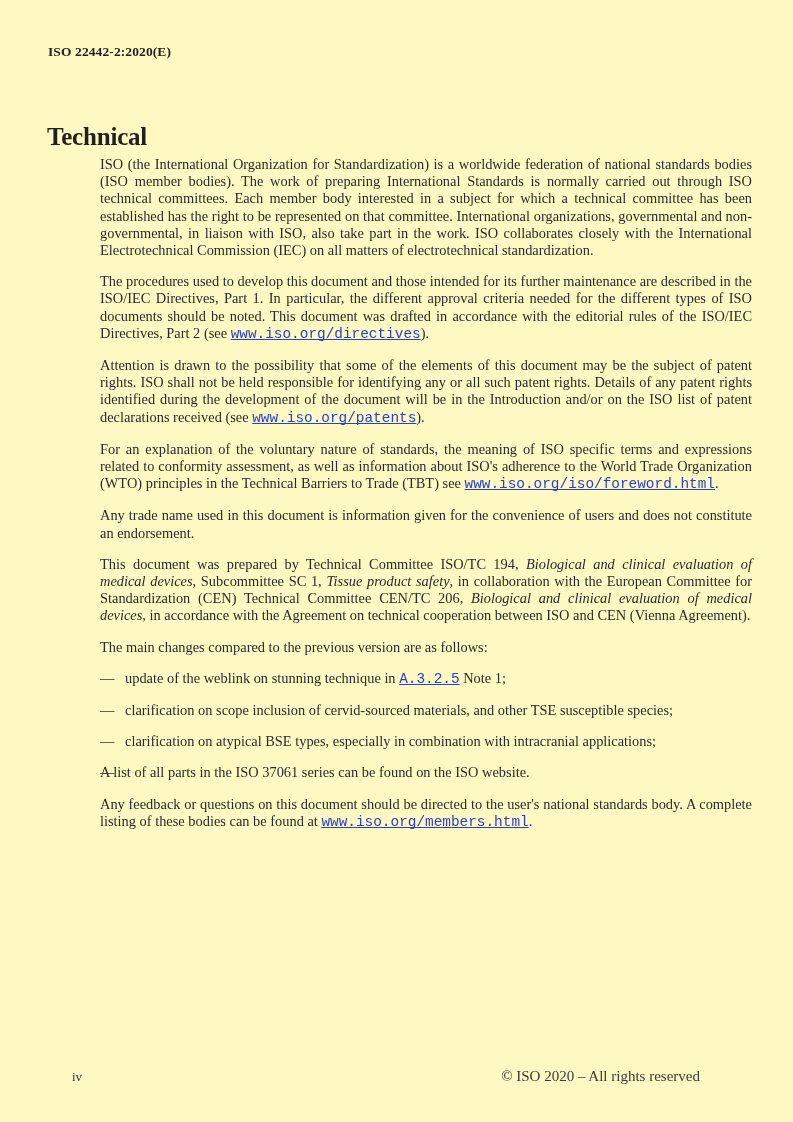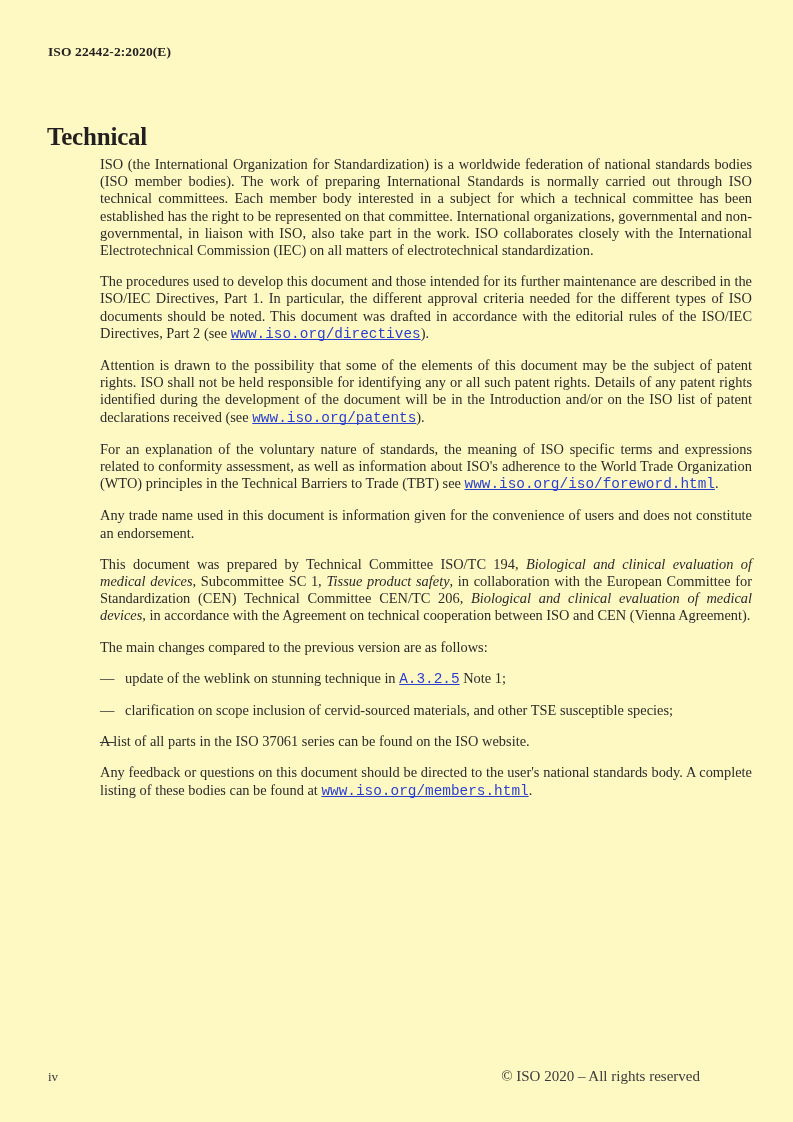--- a/index.html
+++ b/index.html
@@ -85,20 +85,21 @@
     top: 1068px;
     width: 652px;
     display: flex;
     justify-content: space-between;
     align-items: baseline;
     font-size: 12.6px;
     color: #3a3a3a;
   }
   .footer .pagenum {
     font-size: 13px;
+    margin-left: 24px;
   }
   .footer .copyright {
     font-size: 15px;
   }
 </style>
 </head>
 <body>
 
 <div class="page">
 
@@ -124,21 +125,21 @@
     <p class="para"><span>The main changes compared to the previous version are as follows:</span></p>
 
     <ul class="change-list">
       <li>
         <span class="dash">—</span><span>update of the weblink on stunning technique in </span><a class="lnk" href="#">A.3.2.5</a><span> Note 1;</span>
       </li>
       <li>
         <span class="dash">—</span><span>clarification on scope inclusion of cervid-sourced materials, and other TSE susceptible species;</span>
       </li>
       <li>
-        <span class="dash">—</span>
+        <span class="dash">—</span><span>clarification on atypical BSE types, especially in combination with intracranial applications;</span>
       </li>
       <li>
         <span class="dash">—</span>
       </li>
     </ul>
 
     <p class="para"><span>A list of all parts in the ISO 37061 series can be found on the ISO website.</span></p>
 
     <p class="para"><span>Any feedback or questions on this document should be directed to the user's national standards body. A complete listing of these bodies can be found at </span><a class="lnk" href="#">www.iso.org/members.html</a><span>.</span></p>
 

